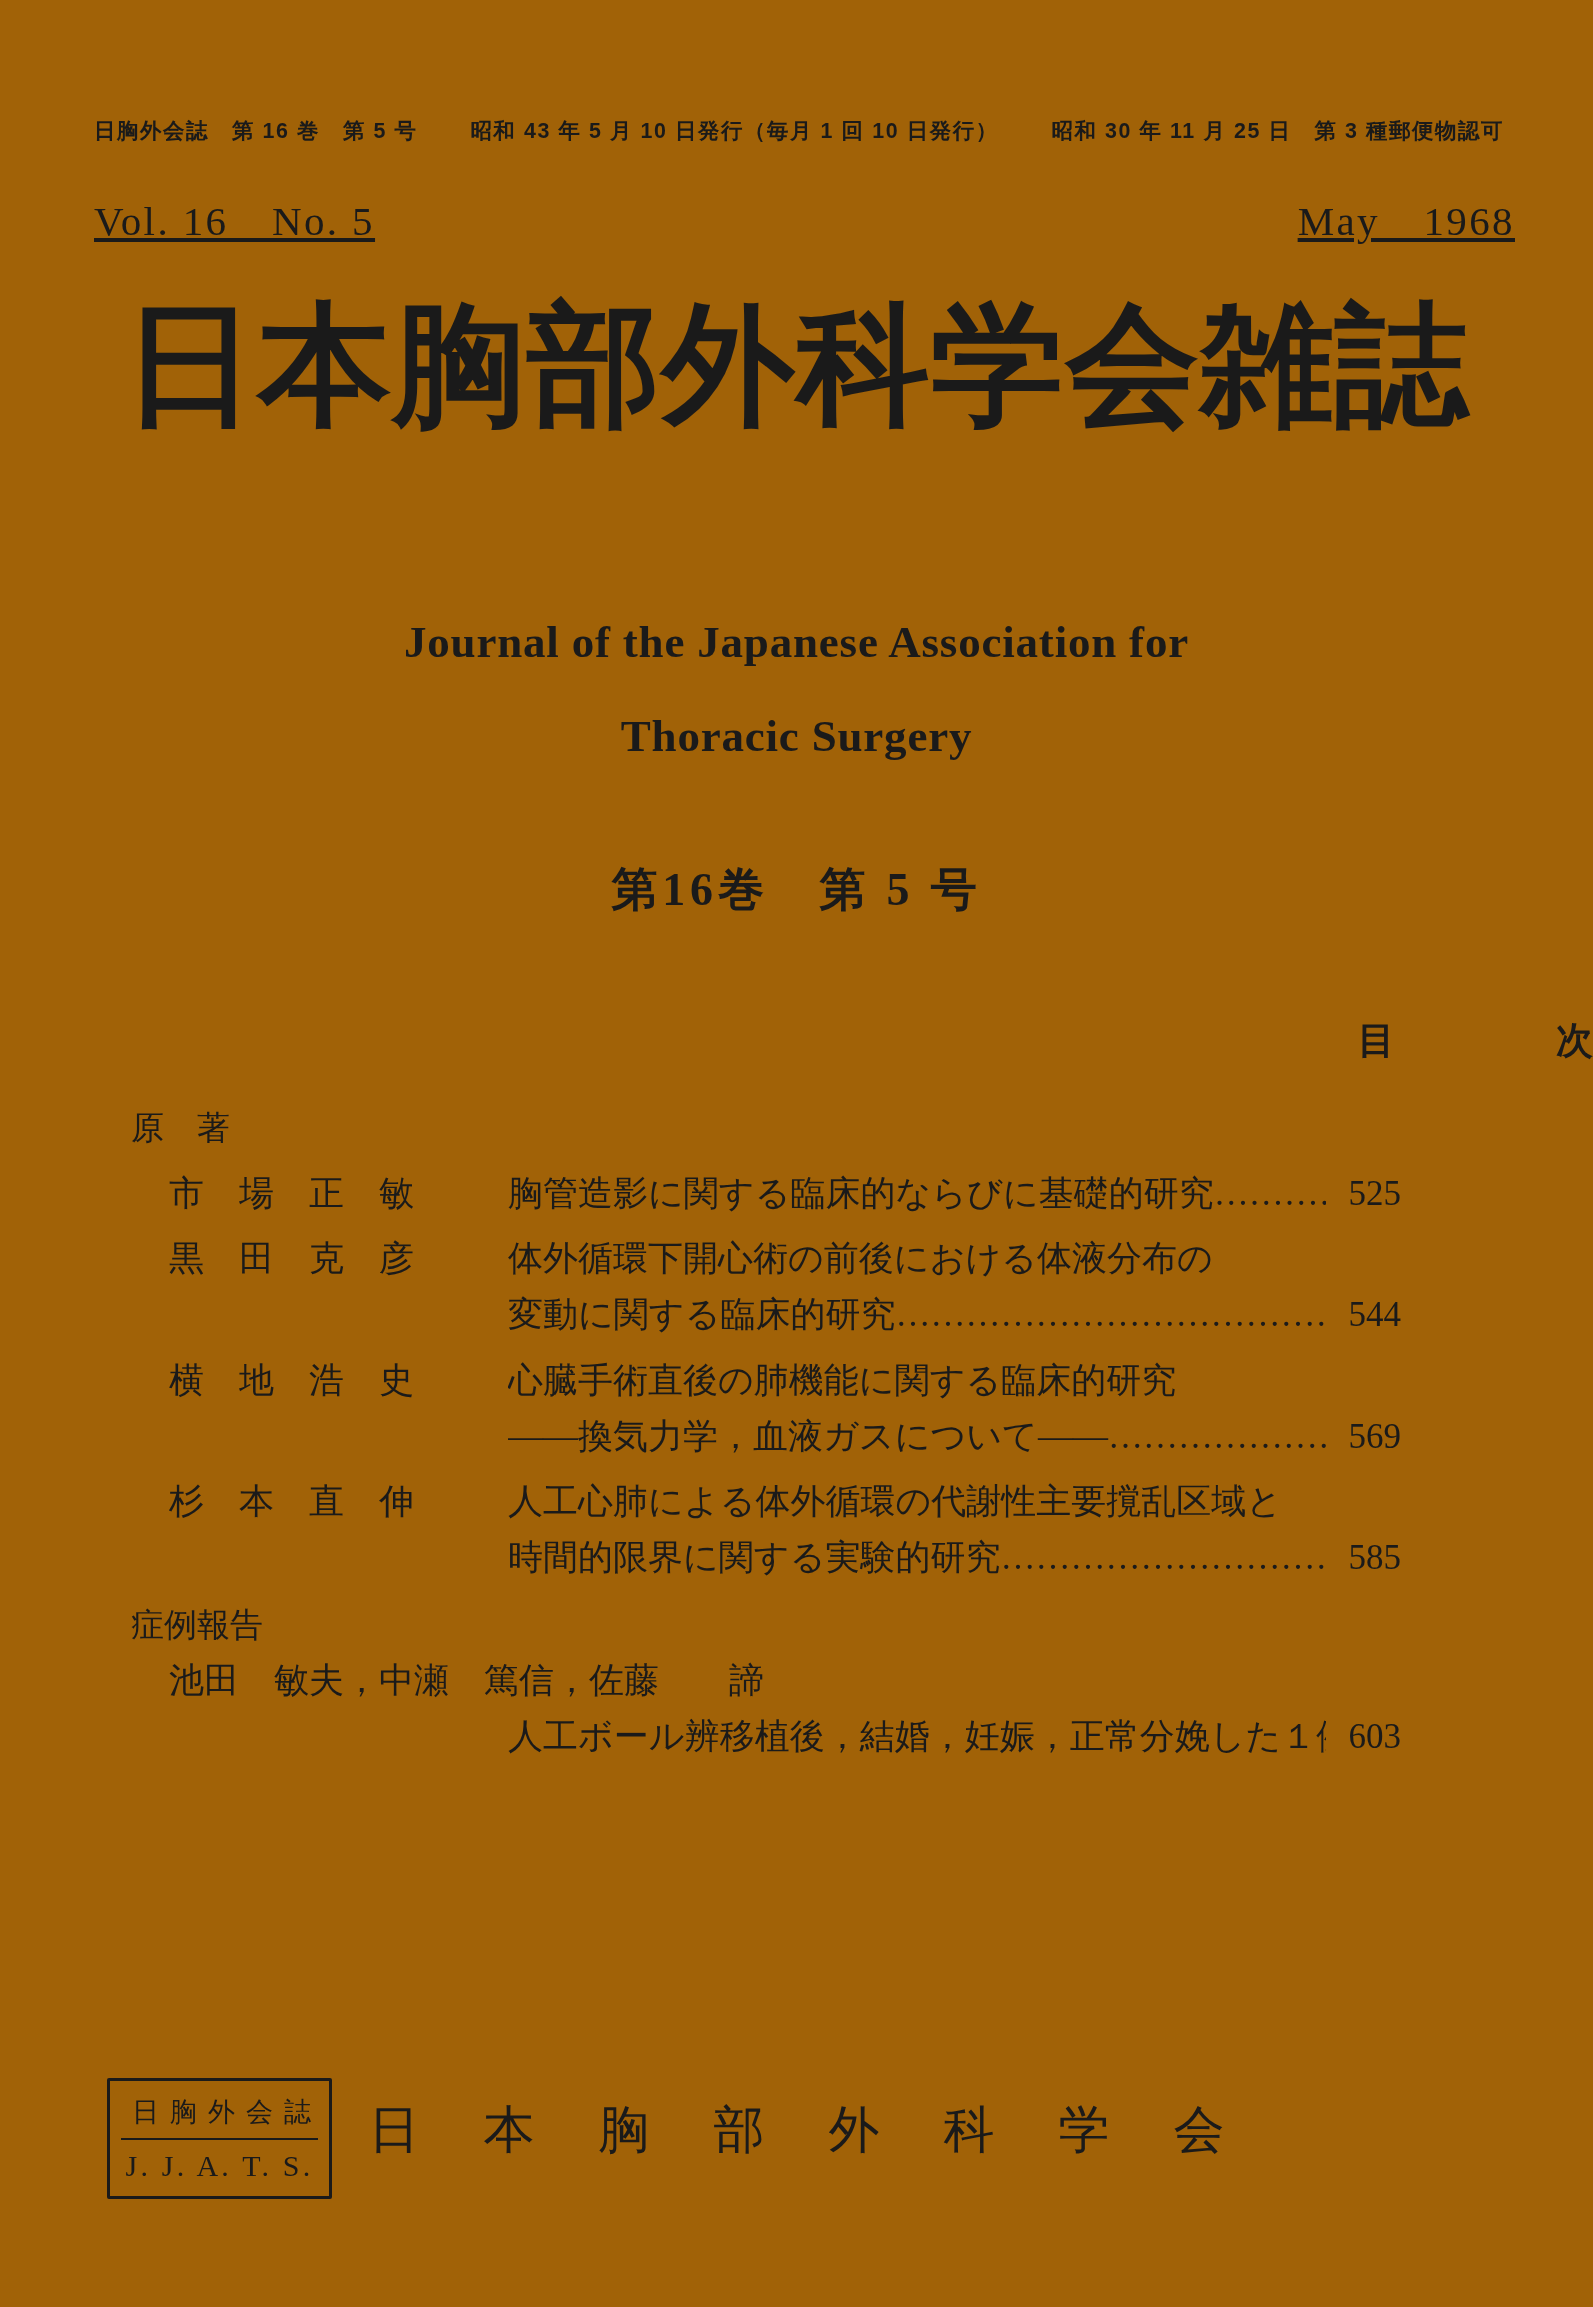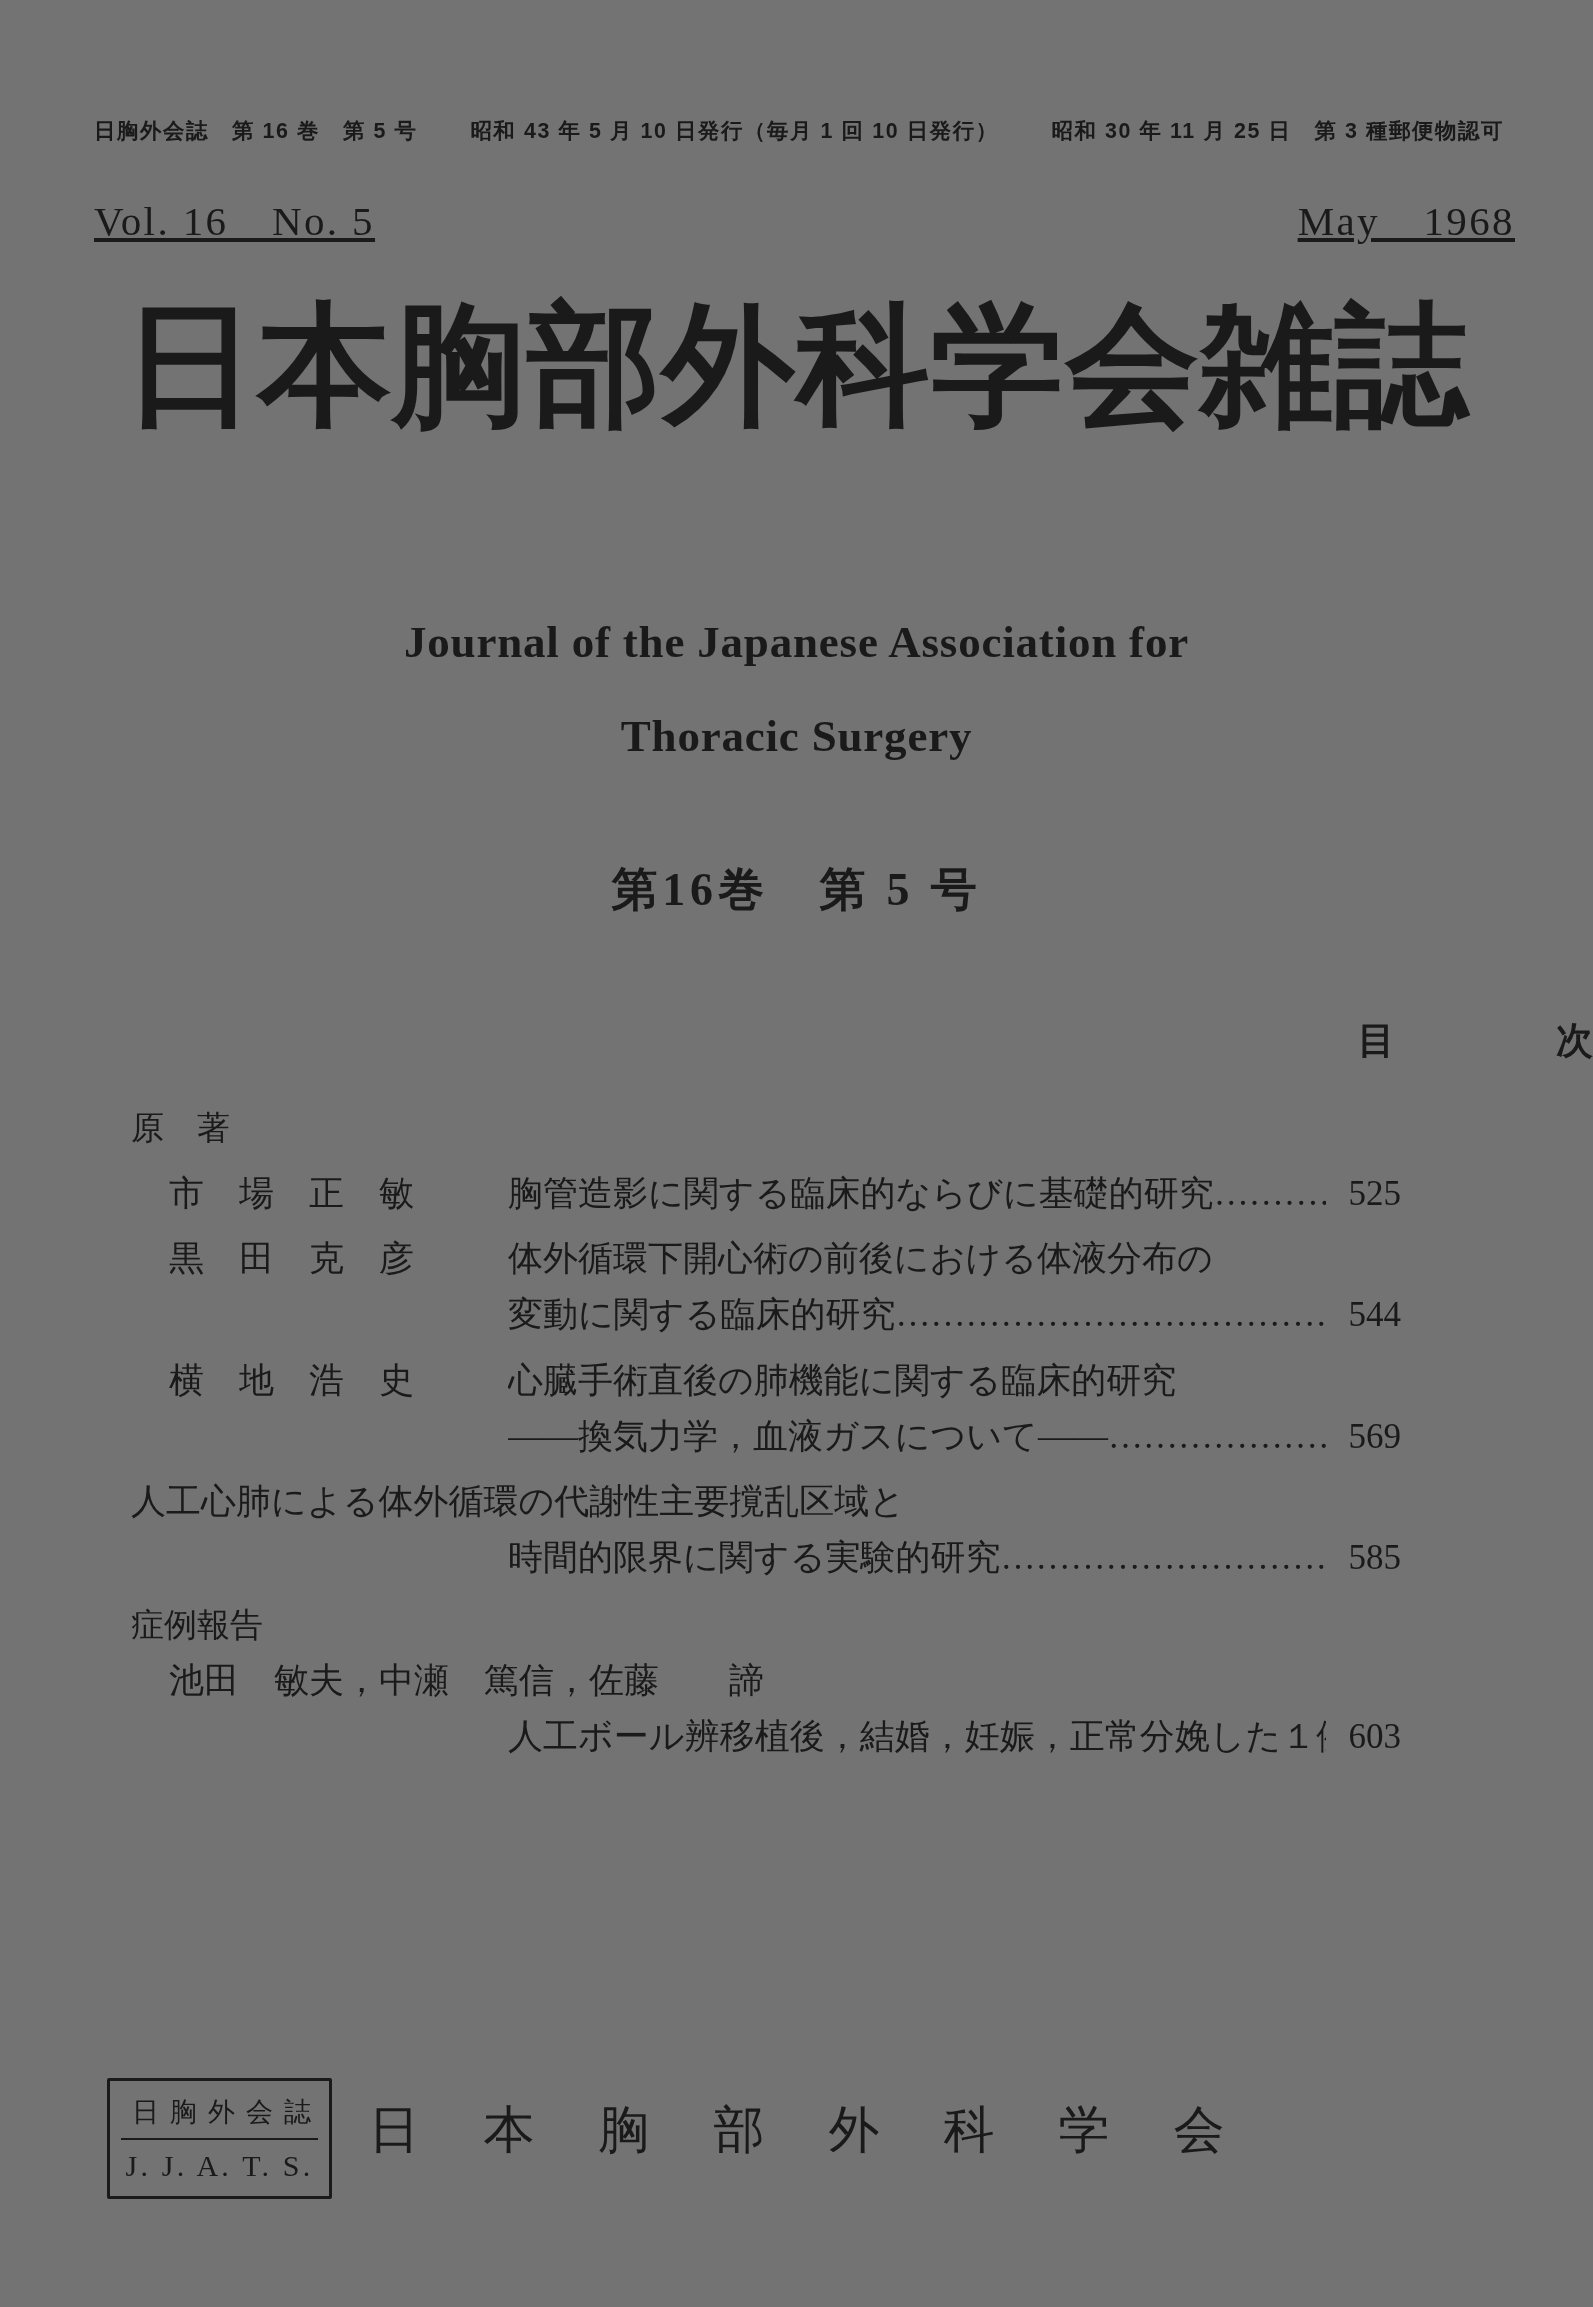--- a/index.html
+++ b/index.html
@@ -1,21 +1,21 @@
 <!DOCTYPE html>
 <html style="font-size:12.7px"><head>
 <meta charset="utf-8">
 <style>
   html,body { margin:0; padding:0; }
   body { background:#6d93aa; }
   .stage {
     position:relative;
     width:1593px; height:2307px;
     margin:0 auto;
-    background:#737373;
+    background:#a16207;
     color:#1a1a1a;
     font-family:"Liberation Serif", serif;
     overflow:hidden;
   }
 
   
   .pub-line {
     position:absolute; left:94px; right:89px; top:116px;
     display:flex; justify-content:space-between; align-items:baseline;
     font-family:"Liberation Sans", sans-serif;
@@ -171,20 +171,21 @@
       <span class="text-cell">心臓手術直後の肺機能に関する臨床的研究</span>
       <span class="page-cell"></span>
     </div>
     <div class="toc-row">
       <span class="author-cell"></span>
       <span class="text-cell">――換気力学，血液ガスについて――………………………………</span>
       <span class="page-cell">569</span>
     </div>
 
     <div class="toc-row entry-start">
+      <span class="author-cell">杉　本　直　伸</span>
       <span class="text-cell">人工心肺による体外循環の代謝性主要撹乱区域と</span>
       <span class="page-cell"></span>
     </div>
     <div class="toc-row">
       <span class="author-cell"></span>
       <span class="text-cell">時間的限界に関する実験的研究……………………………………</span>
       <span class="page-cell">585</span>
     </div>
 
     <div class="section-label second">症例報告</div>

